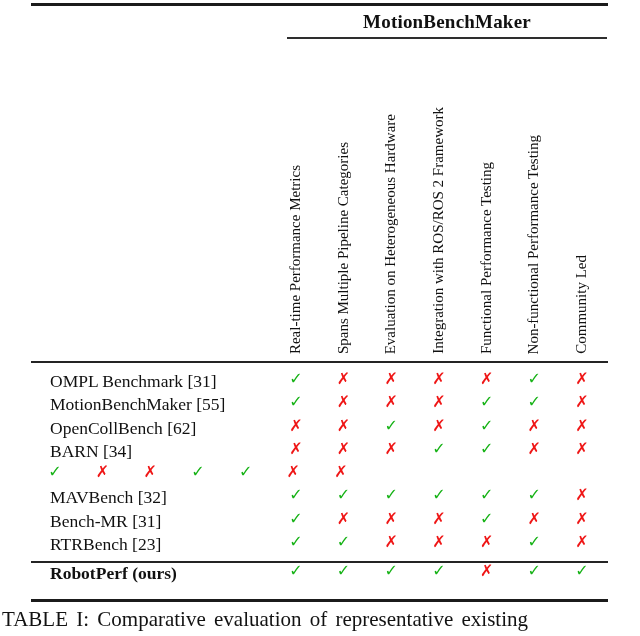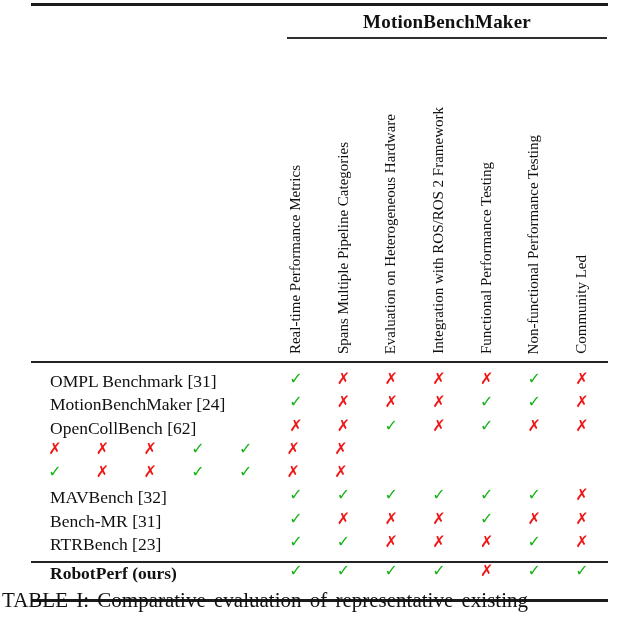--- a/index.html
+++ b/index.html
@@ -103,21 +103,21 @@
     height: 34px;
     display: flex;
     align-items: center;
   }
   .highlight-wrap .trow { width: 100%; height: 100%; }
   .highlight-wrap .tlabel { font-weight: bold; }
 
   .caption {
     position: absolute;
     left: 2px;
-    top: 588px;
+    top: 607px;
     width: 638px;
     font-size: 21px;
     white-space: nowrap;
     word-spacing: 3px;
     color: #121212;
   }
 </style>
 </head>
 <body>
 
@@ -160,40 +160,41 @@
         <div class="tlabel">OMPL Benchmark [31]</div>
         <div class="tmark" style="color: rgb(21, 178, 21);">✓</div>
         <div class="tmark" style="color: rgb(239, 22, 22);">✗</div>
         <div class="tmark" style="color: rgb(239, 22, 22);">✗</div>
         <div class="tmark" style="color: rgb(239, 22, 22);">✗</div>
         <div class="tmark" style="color: rgb(239, 22, 22);">✗</div>
         <div class="tmark" style="color: rgb(21, 178, 21);">✓</div>
         <div class="tmark" style="color: rgb(239, 22, 22);">✗</div>
       </div>
       <div class="trow">
-        <div class="tlabel">MotionBenchMaker [24]</div>
+        <div class="tlabel">MotionBenchMaker [55]</div>
         <div class="tmark" style="color: rgb(21, 178, 21);">✓</div>
         <div class="tmark" style="color: rgb(239, 22, 22);">✗</div>
         <div class="tmark" style="color: rgb(239, 22, 22);">✗</div>
         <div class="tmark" style="color: rgb(239, 22, 22);">✗</div>
         <div class="tmark" style="color: rgb(21, 178, 21);">✓</div>
         <div class="tmark" style="color: rgb(21, 178, 21);">✓</div>
         <div class="tmark" style="color: rgb(239, 22, 22);">✗</div>
       </div>
       <div class="trow">
         <div class="tlabel">OpenCollBench [62]</div>
         <div class="tmark" style="color: rgb(239, 22, 22);">✗</div>
         <div class="tmark" style="color: rgb(239, 22, 22);">✗</div>
         <div class="tmark" style="color: rgb(21, 178, 21);">✓</div>
         <div class="tmark" style="color: rgb(239, 22, 22);">✗</div>
         <div class="tmark" style="color: rgb(21, 178, 21);">✓</div>
         <div class="tmark" style="color: rgb(239, 22, 22);">✗</div>
         <div class="tmark" style="color: rgb(239, 22, 22);">✗</div>
       </div>
       <div class="trow">
+        <div class="tlabel">BARN [34]</div>
         <div class="tmark" style="color: rgb(239, 22, 22);">✗</div>
         <div class="tmark" style="color: rgb(239, 22, 22);">✗</div>
         <div class="tmark" style="color: rgb(239, 22, 22);">✗</div>
         <div class="tmark" style="color: rgb(21, 178, 21);">✓</div>
         <div class="tmark" style="color: rgb(21, 178, 21);">✓</div>
         <div class="tmark" style="color: rgb(239, 22, 22);">✗</div>
         <div class="tmark" style="color: rgb(239, 22, 22);">✗</div>
       </div>
       <div class="trow">
         <div class="tmark" style="color: rgb(21, 178, 21);">✓</div>

